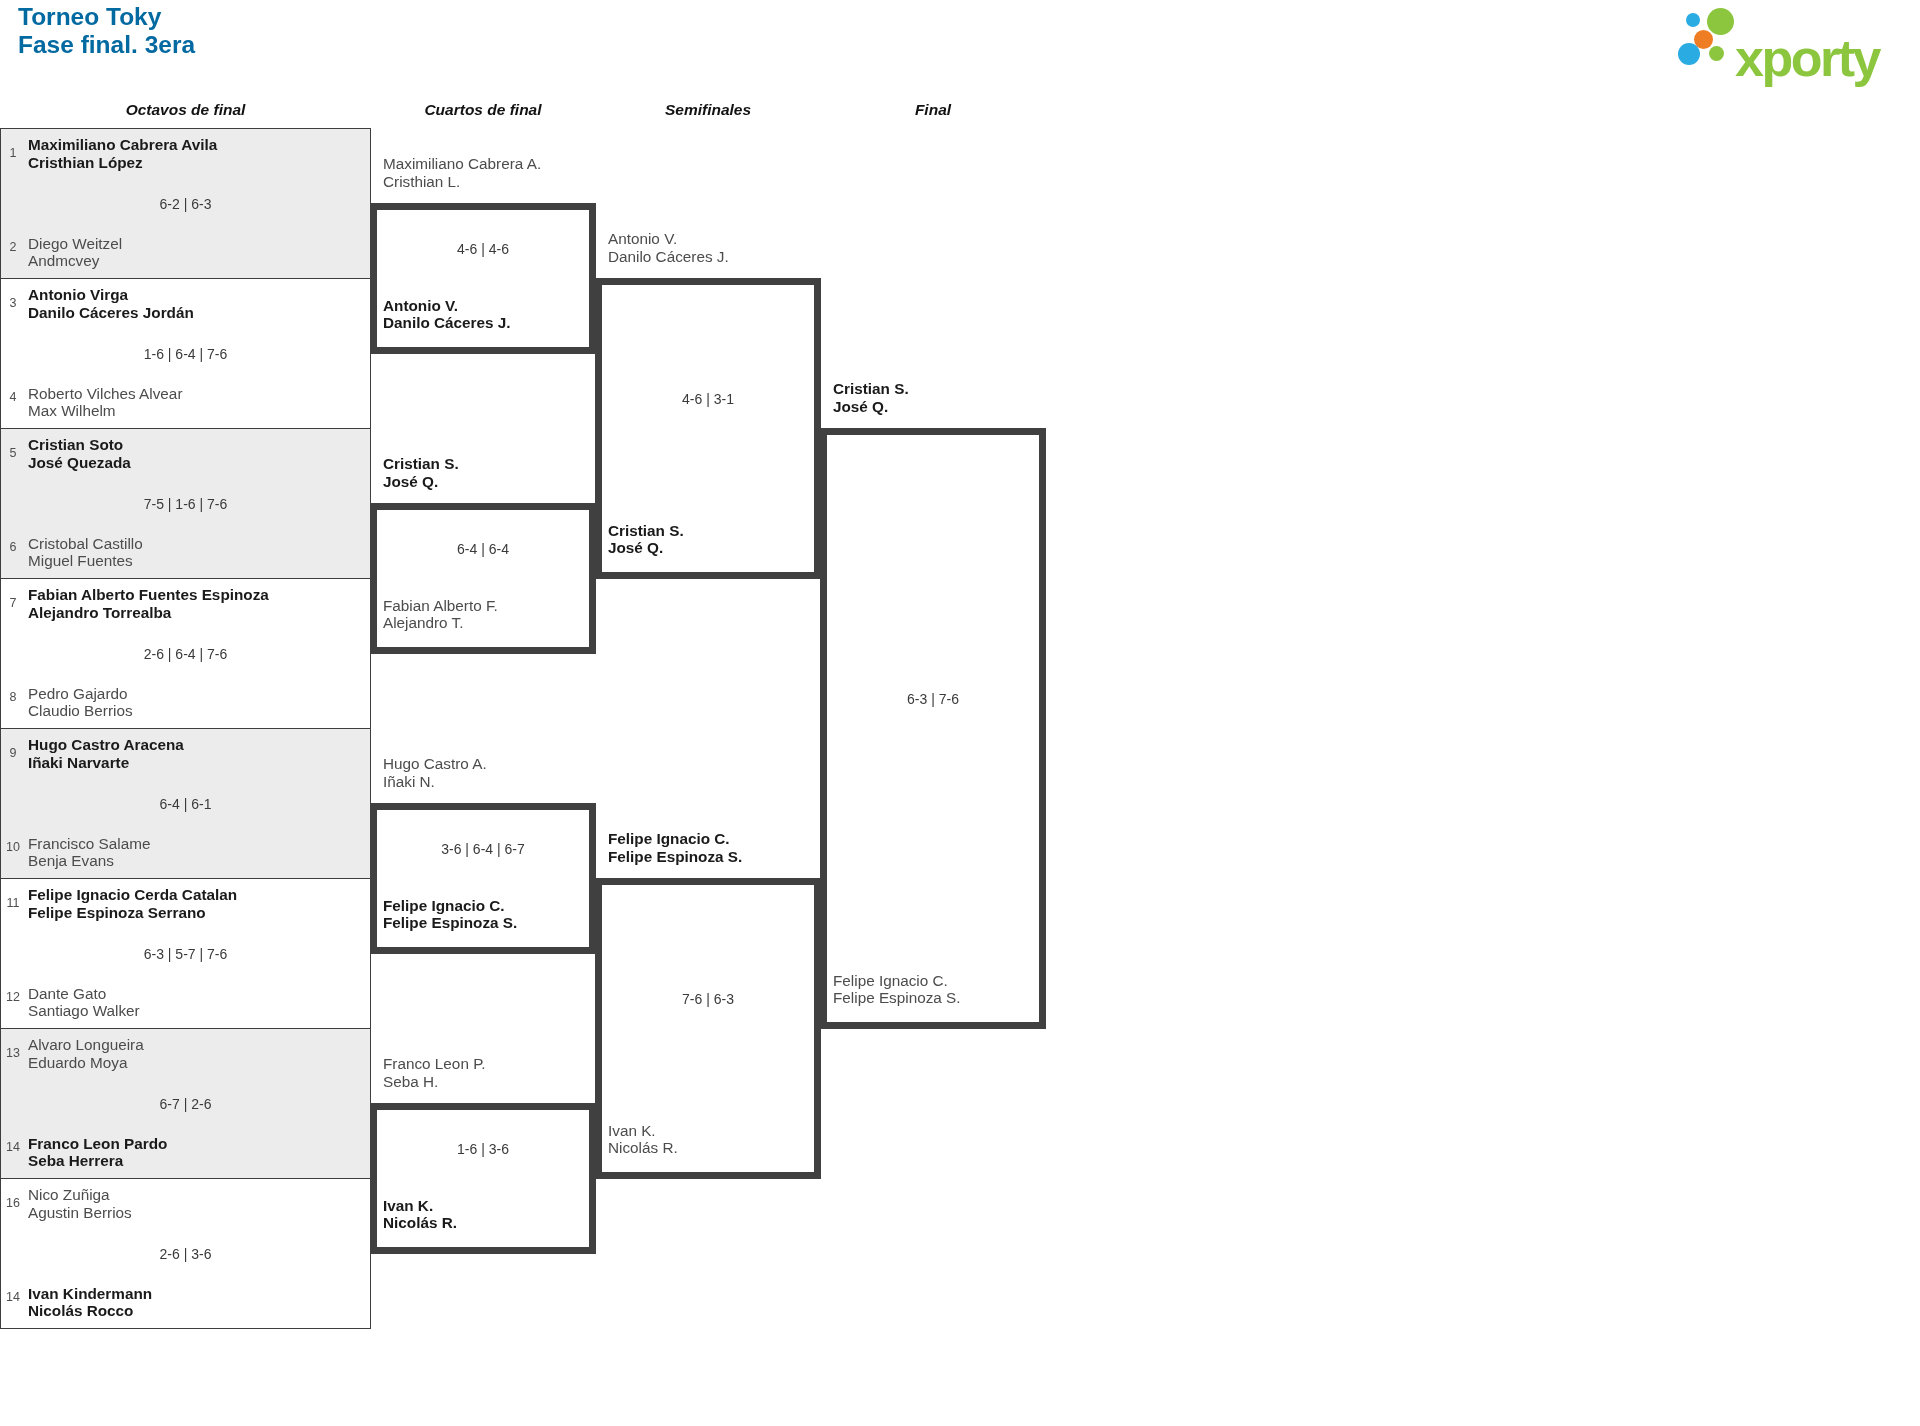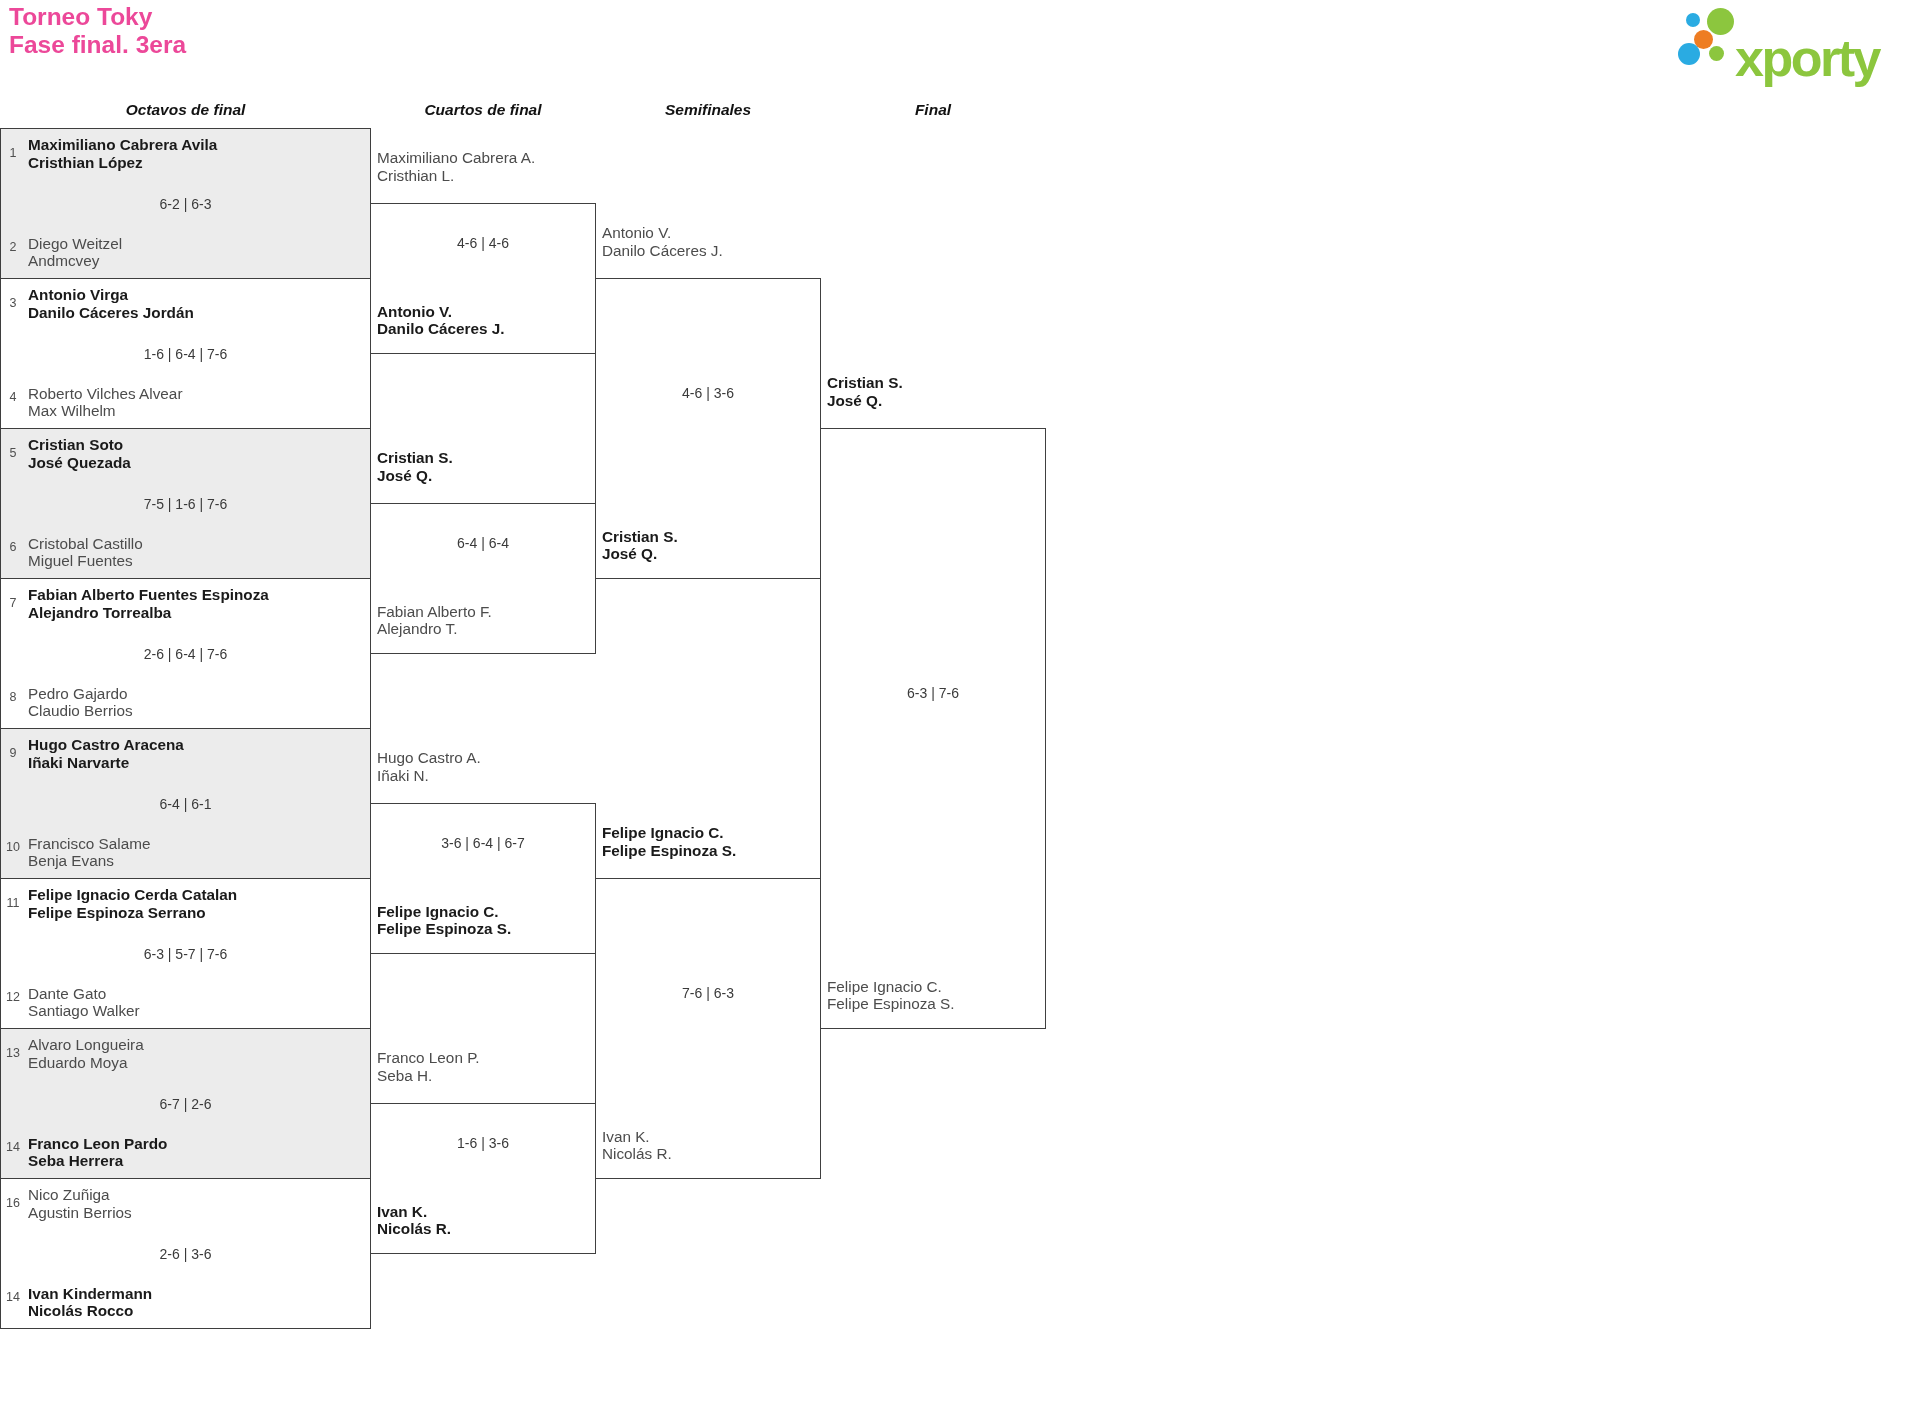--- a/index.html
+++ b/index.html
@@ -1,20 +1,20 @@
 <!DOCTYPE html>
 <html><head>
 <meta charset="utf-8">
 <style>
   html,body{margin:0;padding:0;background:#fff;}
   body{width:1920px;height:1426px;position:relative;font-family:"Liberation Sans",sans-serif;overflow:hidden;}
   .stage{position:absolute;inset:0;}
 
   
-  .title{position:absolute;left:9px;top:3px;font-size:24.5px;line-height:27.5px;font-weight:700;color:#ec4899;}
+  .title{position:absolute;left:18px;top:3px;font-size:24.5px;line-height:27.5px;font-weight:700;color:#0369a1;}
 
   
   .logo{position:absolute;left:1676px;top:4px;width:216px;height:64px;}
   .dot{position:absolute;border-radius:50%;}
   .d-blue-s{left:10px;top:9px;width:14px;height:14px;background:#2aabe2;}
   .d-green-b{left:31px;top:4px;width:27px;height:27px;background:#8cc63e;}
   .d-orange{left:18px;top:26px;width:19px;height:19px;background:#ee7d23;}
   .d-blue-b{left:2px;top:39px;width:22px;height:22px;background:#2aabe2;}
   .d-green-s{left:33px;top:42px;width:15px;height:15px;background:#8cc63e;}
   .logo-text{position:absolute;left:59px;top:4px;font-size:52px;font-weight:700;letter-spacing:-2.5px;color:#8cc63e;margin-top:20px;}
@@ -33,21 +33,21 @@
   .pair.pt{top:7px;}
   .pair.pb{bottom:8px;}
   .pair.w{color:#1a1a1a;font-weight:700;}
   .seed{position:absolute;left:1px;width:22px;text-align:center;font-size:12.5px;color:#4f4f4f;}
   .seed.st{top:17px;}
   .seed.sb{bottom:24px;}
   .score{position:absolute;left:0;width:100%;text-align:center;font-size:14px;color:#3a3a3a;}
   .oct .score{top:67px;}
 
   
-  .match{position:absolute;border:1px solid #404040;box-sizing:border-box;width:226px;}
+  .match{position:absolute;border:7px solid #404040;box-sizing:border-box;width:226px;}
   .m-qf{left:370px;height:151px;}
   .m-sf{left:595px;height:301px;}
   .m-f{left:820px;height:601px;}
   .match .tn{position:absolute;left:6px;right:4px;top:-55px;font-size:15.3px;line-height:17.6px;color:#4c4c4c;}
   .match .bn{position:absolute;left:6px;right:4px;bottom:15px;font-size:15.3px;line-height:17.6px;color:#4c4c4c;}
   .match .tn.w,.match .bn.w{color:#1a1a1a;font-weight:700;}
   .m-qf .score{top:31px;}
   .m-sf .score{top:106px;}
   .m-f .score{top:256px;}
 </style>
@@ -233,21 +233,21 @@
       <div>Ivan K.</div>
       <div>Nicolás R.</div>
     </div>
   </div>
 
   <div class="match m-sf" style="top:278px">
     <div class="tn">
       <div>Antonio V.</div>
       <div>Danilo Cáceres J.</div>
     </div>
-    <div class="score">4-6 | 3-6</div>
+    <div class="score">4-6 | 3-1</div>
     <div class="bn w">
       <div>Cristian S.</div>
       <div>José Q.</div>
     </div>
   </div>
 
   <div class="match m-sf" style="top:878px">
     <div class="tn w">
       <div>Felipe Ignacio C.</div>
       <div>Felipe Espinoza S.</div>

